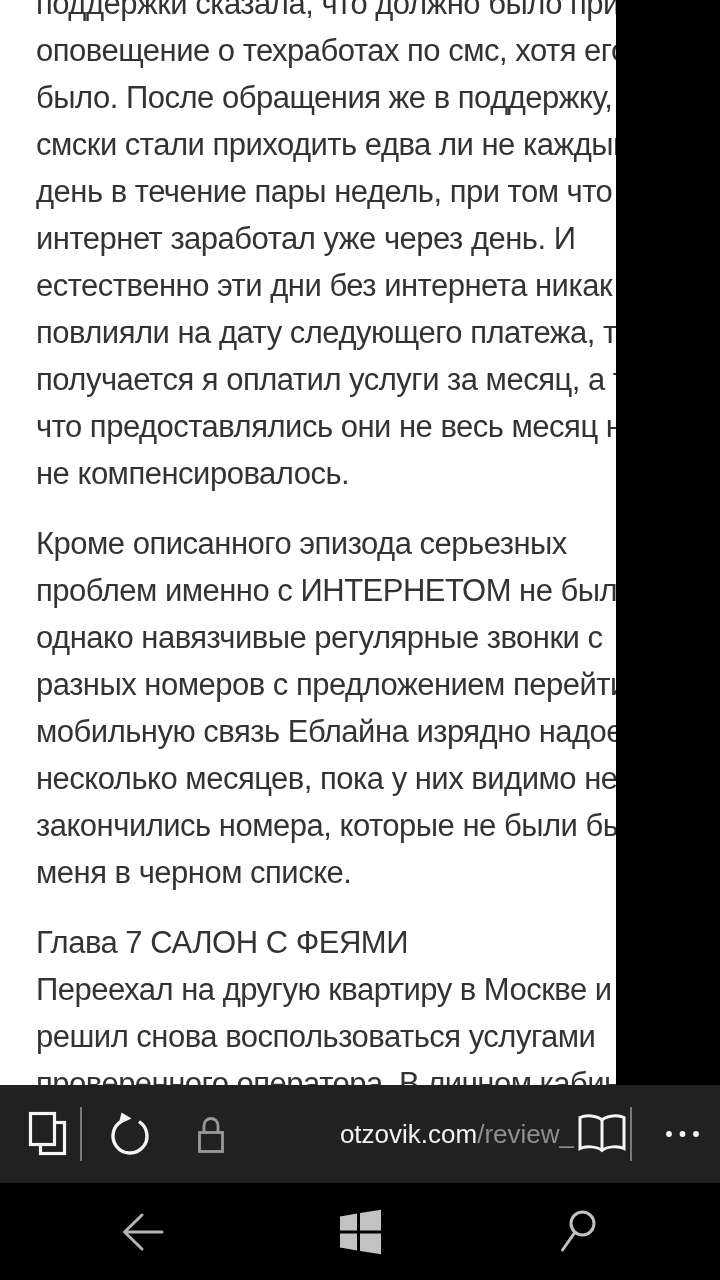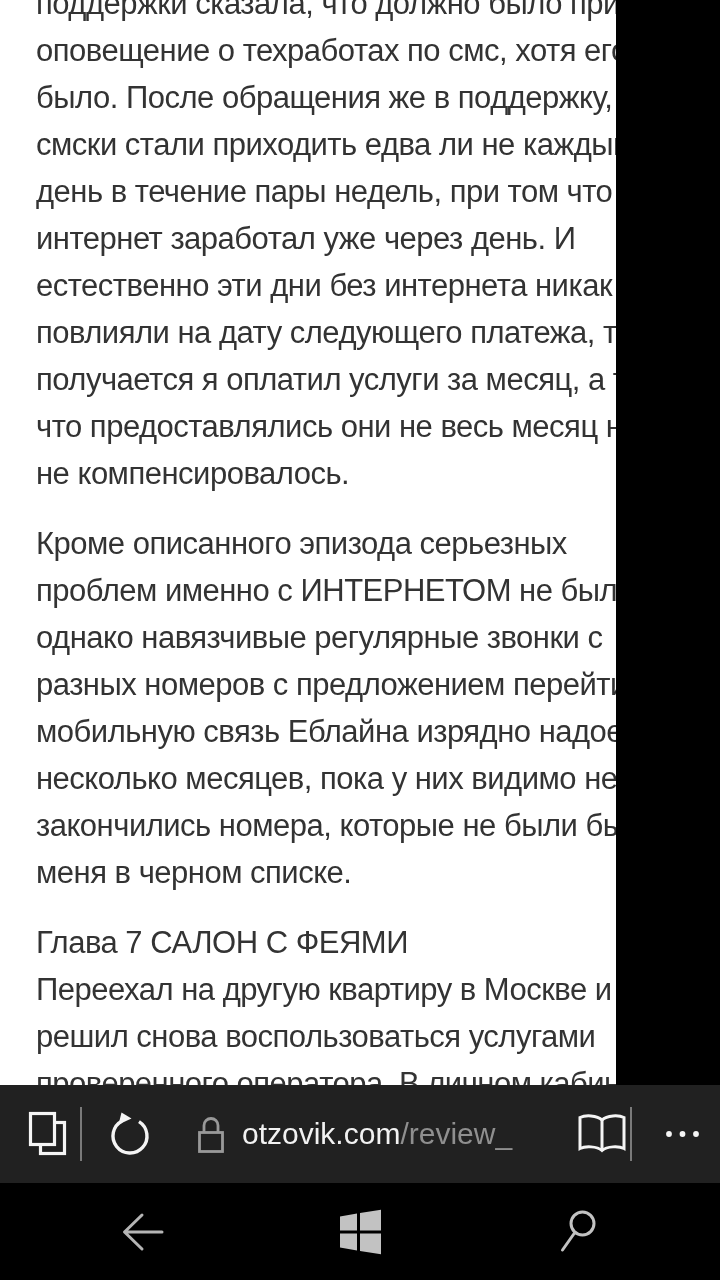--- a/index.html
+++ b/index.html
@@ -48,24 +48,25 @@
   .btn-book    { width: 56px; }
   .btn-more    { width: 72px; margin-left: 16px; }
   .bar-divider {
     width: 2px; height: 54px;
     background: #7a7a7a;
   }
   .lock-wrap { margin-left: 32px; display: flex; align-items: center; }
   .url {
     flex: 1;
     margin-left: 16px;
-    font-size: 30px;
+    font-size: 26px;
     white-space: nowrap;
     overflow: hidden;
     cursor: default;
+    text-align: right;
   }
   .url .host { color: #f2f2f2; }
   .url .path { color: #8f8f8f; }
 
   
   .nav-bar {
     position: absolute; left: 0; top: 1183px;
     width: 720px; height: 97px;
     background: #000000;
     display: flex; align-items: center; justify-content: space-between;

